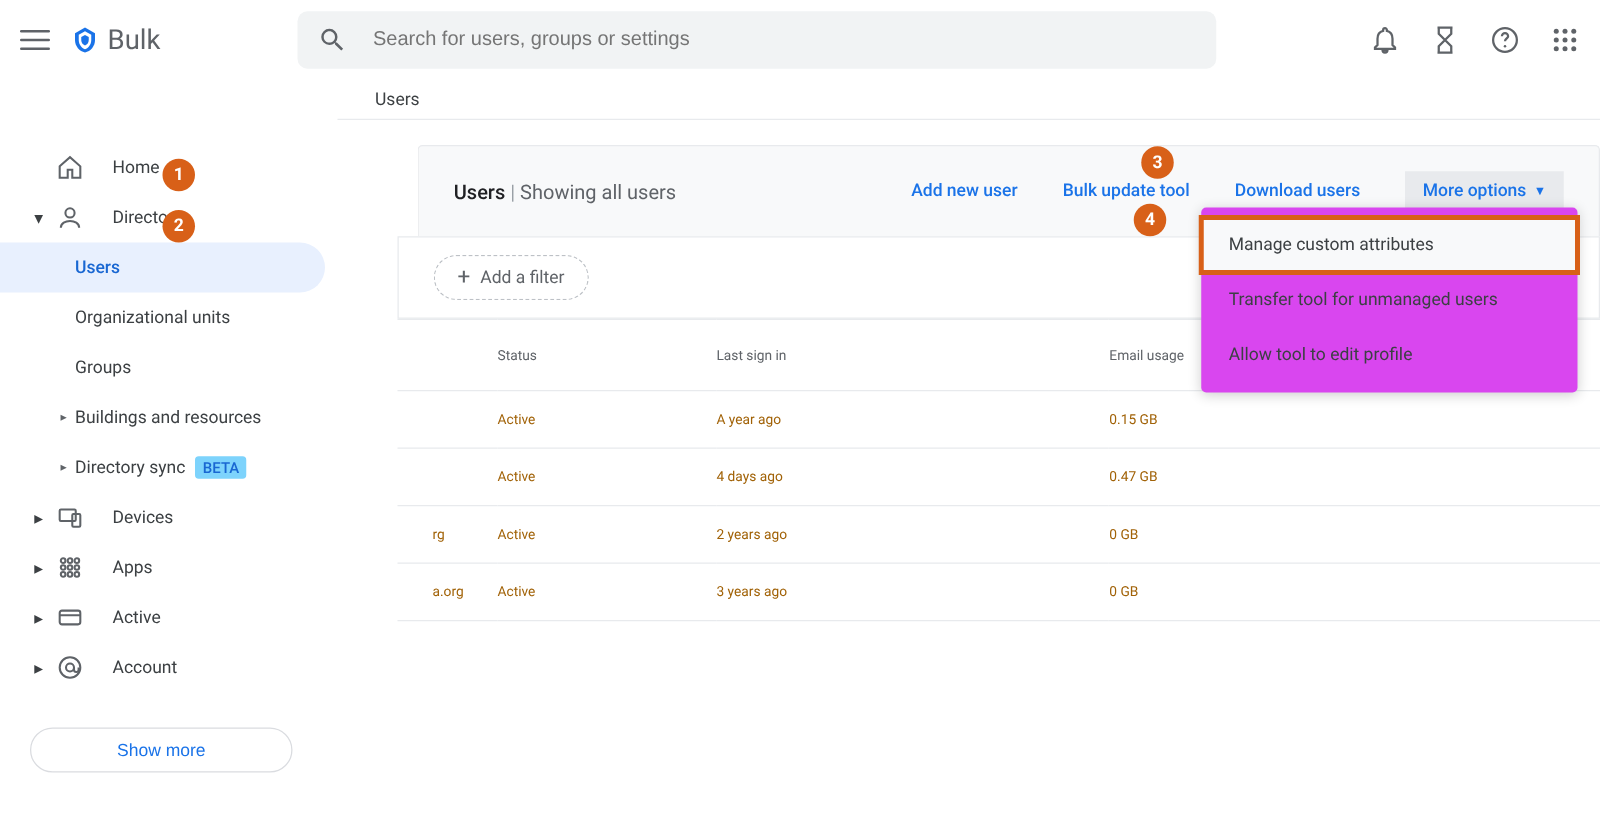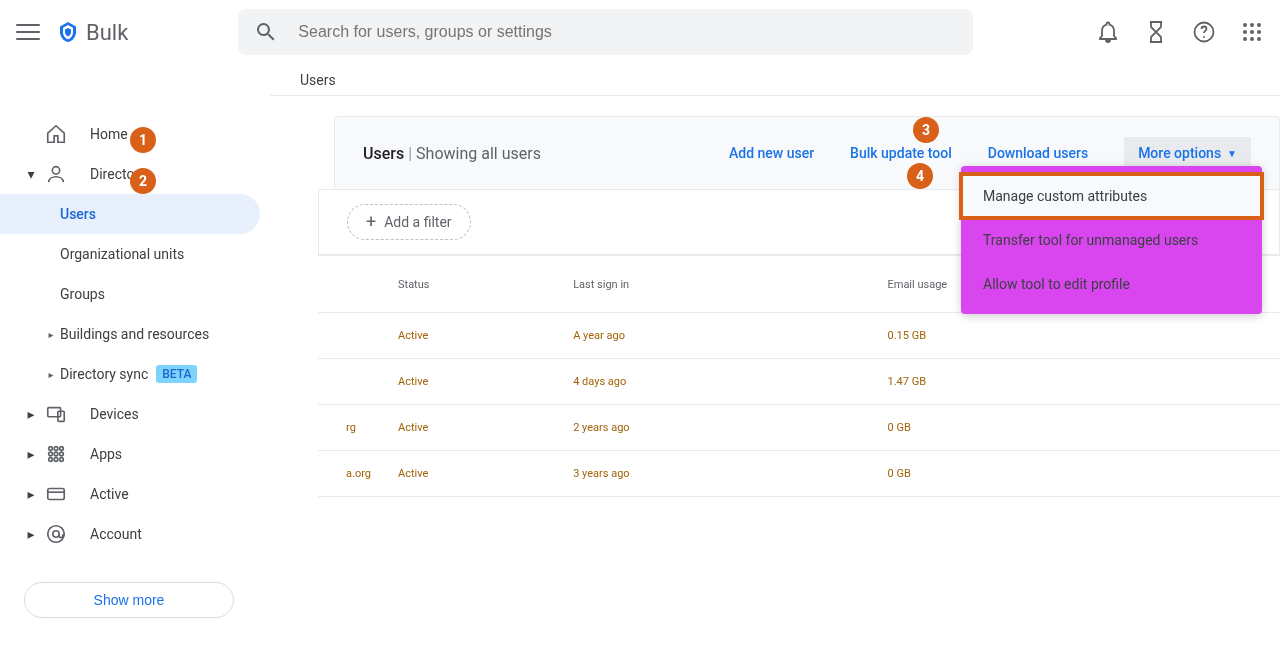--- a/index.html
+++ b/index.html
@@ -269,21 +269,21 @@
           <td></td>
           <td>Active</td>
           <td>A year ago</td>
           <td>0.15 GB</td>
           <td></td>
         </tr>
         <tr>
           <td></td>
           <td>Active</td>
           <td>4 days ago</td>
-          <td>1.47 GB</td>
+          <td>0.47 GB</td>
           <td></td>
         </tr>
         <tr>
           <td>rg</td>
           <td>Active</td>
           <td>2 years ago</td>
           <td>0 GB</td>
           <td></td>
         </tr>
         <tr>

